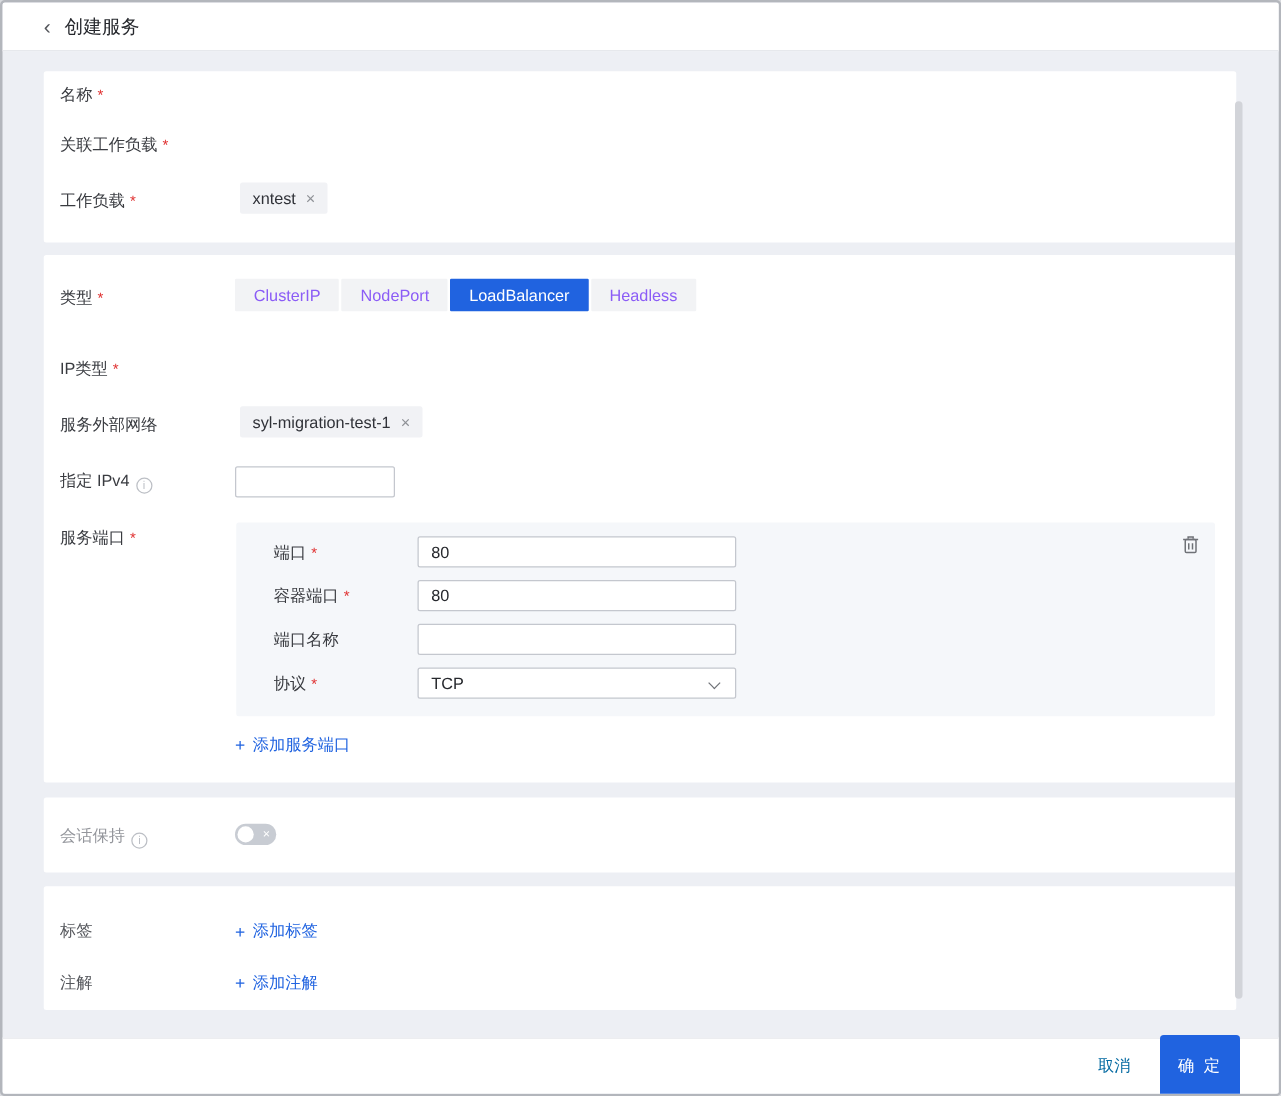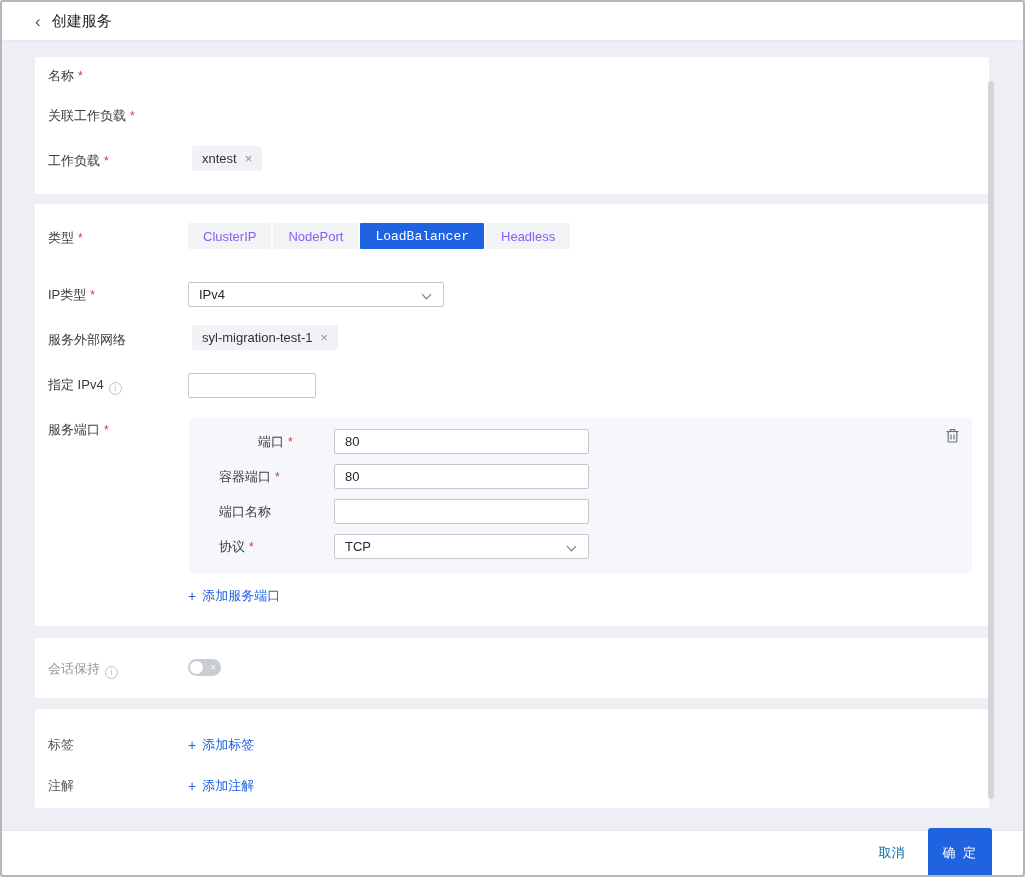--- a/index.html
+++ b/index.html
@@ -43,21 +43,21 @@
   .radio.on .rdot { border:1.5px solid #2063e0; }
   .radio.on .rdot::after { content:""; width:7px; height:7px; border-radius:50%; background:#2063e0; }
   
   .tag { position:absolute; left:157px; background:#f1f2f5; border-radius:2px; padding:5px 10px;
          display:inline-flex; align-items:center; gap:8px; color:#303238; }
   .tag .x { color:#8e9196; font-size:13px; cursor:pointer; line-height:1; }
   
   .seg { position:absolute; left:153px; top:19px; display:flex; gap:2px; }
   .seg button { height:26px; padding:0 15px; border:none; background:#f2f3f5; color:#8b5cf6;
                 font-family:inherit; font-size:13px; cursor:pointer; border-radius:1px; }
-  .seg button.sel { background:#2063e0; color:#fff;font-family:Liberation Mono, monospace; }
+  .seg button.sel { background:#2063e0; color:#fff; }
   
   .panel { position:absolute; left:154px; top:214px; width:783px; height:155px; background:#f5f7fa;
            border-radius:2px; }
   .panel .plbl { position:absolute; left:30px; color:#393b40; white-space:nowrap; }
   .panel .tbox, .panel .selectbox { left:145px; width:255px; }
   .trash { position:absolute; right:12px; top:10px; width:15px; height:16px; cursor:pointer; }
   
   .addlink { position:absolute; left:153px; color:#2063e0; cursor:pointer; display:flex; gap:6px;
              align-items:center; }
   .addlink .plus { font-size:14px; line-height:1; }
@@ -112,44 +112,40 @@
       <div class="seg">
         <button>ClusterIP</button>
         <button>NodePort</button>
         <button class="sel">LoadBalancer</button>
         <button>Headless</button>
       </div>
 
       <div class="lbl" style="top:82px;">
         <span>IP类型</span><span class="req">*</span>
       </div>
-      <div class="selectbox" style="left:153px; top:78px; width:256px;">
-        <span>IPv4</span>
-        <span class="chev"></span>
-      </div>
 
       <div class="lbl" style="top:127px;">
         <span>服务外部网络</span>
       </div>
       <span class="tag" style="top:121px;">
         <span>syl-migration-test-1</span>
         <span class="x">×</span>
       </span>
 
       <div class="lbl" style="top:172px;">
         <span>指定 IPv4</span><i class="info-i">i</i>
       </div>
       <input class="tbox" style="left: 153px; top: 169px; width: 128px;" value="">
 
       <div class="lbl" style="top:217px;">
         <span>服务端口</span><span class="req">*</span>
       </div>
 
       <div class="panel">
-        <div class="plbl" style="top:15px;margin-left:39px;">
+        <div class="plbl" style="top:15px;">
           <span>端口</span><span class="req">*</span>
         </div>
         <input class="tbox" style="top: 11px;" value="80">
 
         <div class="plbl" style="top:50px;">
           <span>容器端口</span><span class="req">*</span>
         </div>
         <input class="tbox" style="top: 46px;" value="80">
 
         <div class="plbl" style="top:85px;">

